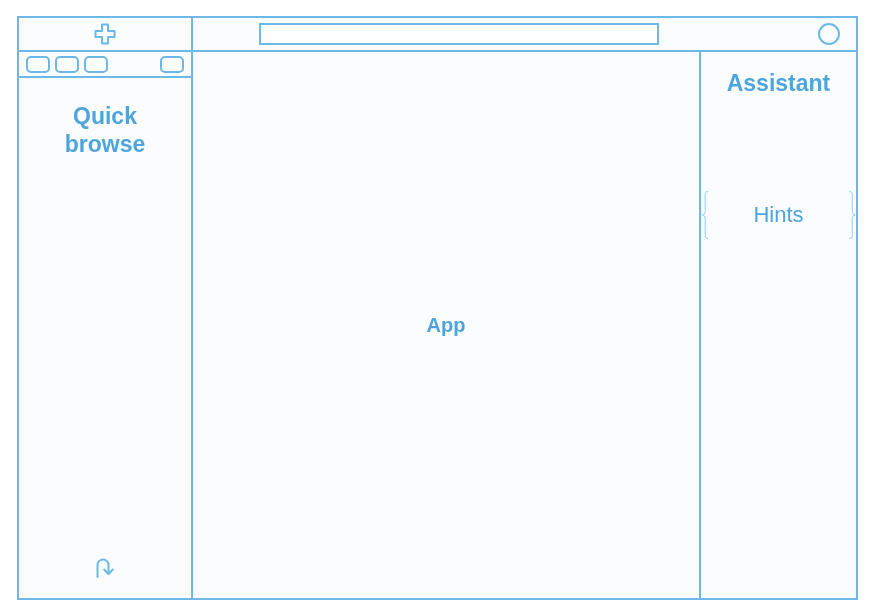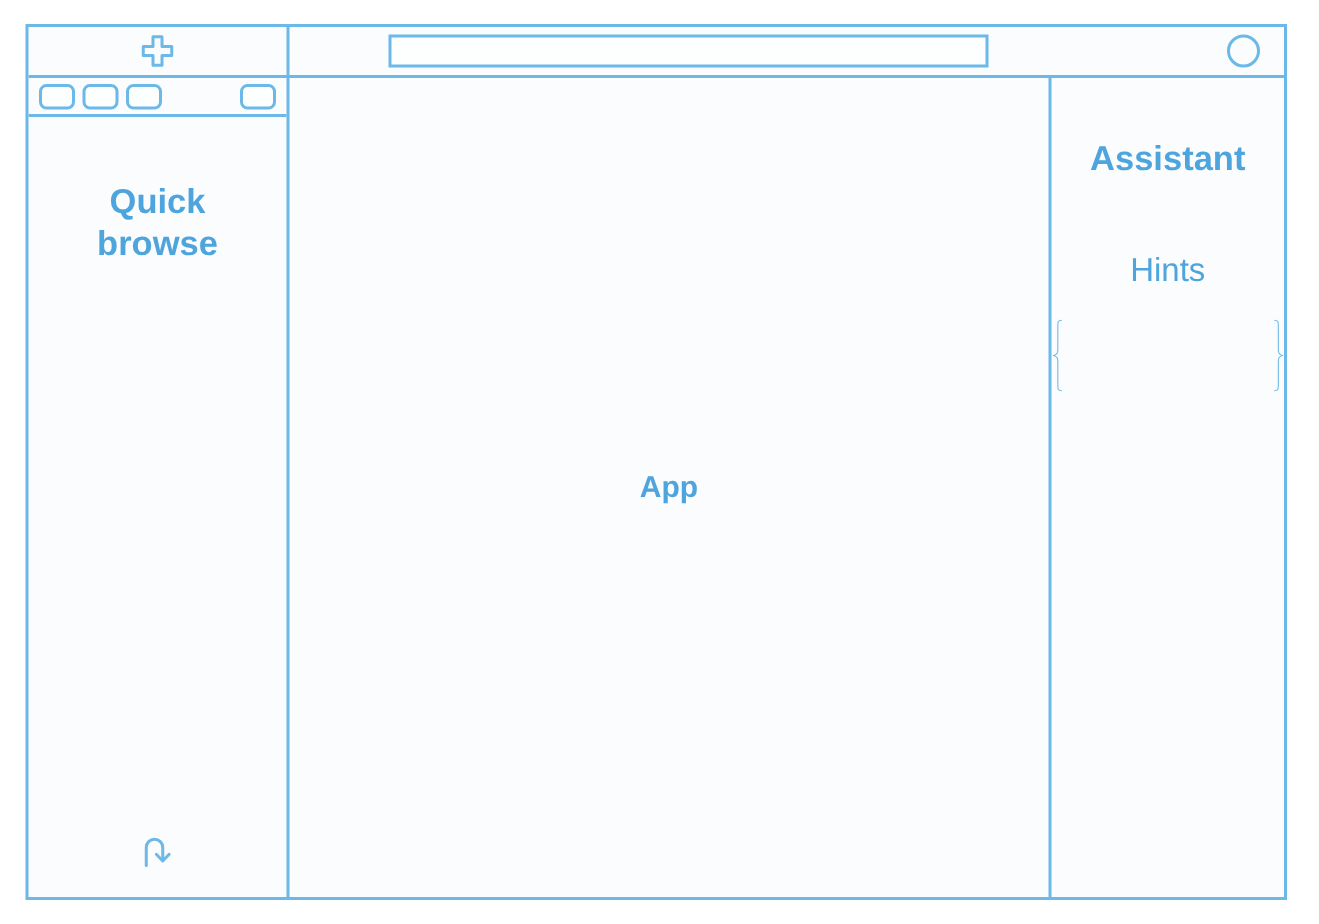--- a/index.html
+++ b/index.html
@@ -99,21 +99,20 @@
 
   
   .sidebar {
     width: 174px;
     flex: none;
     box-sizing: border-box;
     border-right: 2px solid #6cb8e8;
     display: flex;
     flex-direction: column;
     position: relative;
-    gap: 18px;
   }
   .tab-strip {
     height: 26px;
     box-sizing: border-box;
     border-bottom: 2px solid #6cb8e8;
     display: flex;
     align-items: center;
     padding: 0 7px;
     flex: none;
   }
@@ -168,27 +167,27 @@
     flex: none;
     box-sizing: border-box;
     display: flex;
     flex-direction: column;
     align-items: center;
   }
   .assistant-heading {
     color: #4ea5dd;
     font-weight: bold;
     font-size: 23px;
-    padding-top: 40px;
+    padding-top: 18px;
     text-align: center;
   }
   .hints-block {
     margin-top: 48px;
     display: flex;
-    align-items: flex-start;
+    align-items: center;
     justify-content: center;
     width: 100%;
     gap: 40px;
   }
   .hints-label {
     color: #4ea5dd;
     font-size: 22px;
     padding: 0 4px;
   }
   .brace { display: block; }

